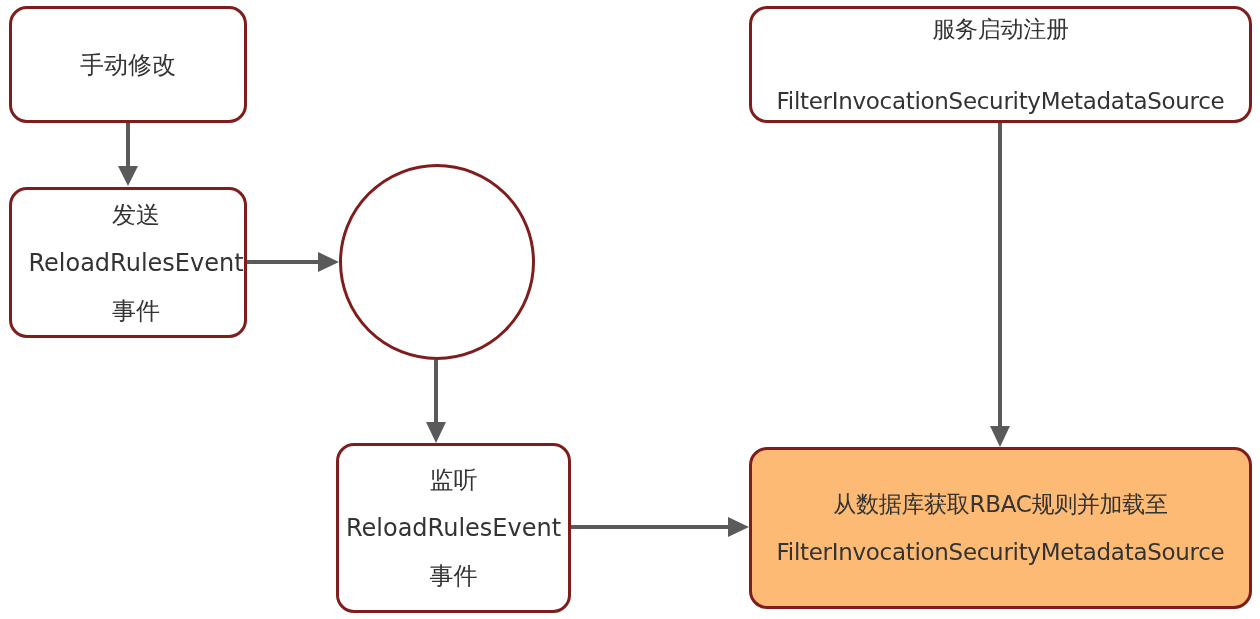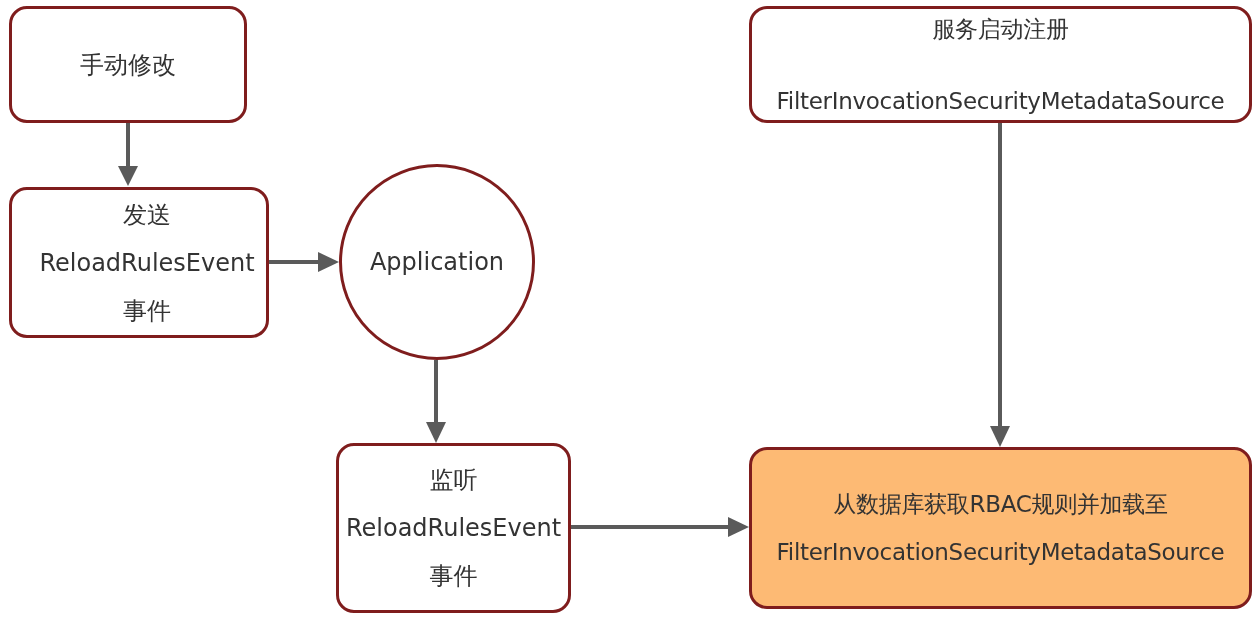--- a/index.html
+++ b/index.html
@@ -41,28 +41,27 @@
   <g>
     <line x1="1000" y1="122" x2="1000" y2="428" stroke="#5a5a5a" stroke-width="4"></line>
     <polygon points="990,426 1010,426 1000,447" fill="#5a5a5a"></polygon>
   </g>
 </svg>
 
 <div class="node" style="left:9px; top:6px; width:238px; height:117px;">
   <div class="line">手动修改</div>
 </div>
 
-<div class="node" style="left:9px; top:187px; width:260px; height:151px;padding-left:16px;">
+<div class="node" style="left:9px; top:187px; width:238px; height:151px;padding-left:16px;">
   <div class="line">发送</div>
   <div class="line">ReloadRulesEvent</div>
   <div class="line">事件</div>
 </div>
 
 <div class="node circle" style="left:339px; top:164px; width:196px; height:196px;">
-  <div class="line">Application</div>
 </div>
 
 <div class="node" style="left:320px; top:443px; width:235px; height:170px;margin-left:16px;">
   <div class="line">监听</div>
   <div class="line">ReloadRulesEvent</div>
   <div class="line">事件</div>
 </div>
 
 <div class="node wide" style="left:749px; top:6px; width:503px; height:117px;gap:24px;">
   <div class="line">服务启动注册</div>

